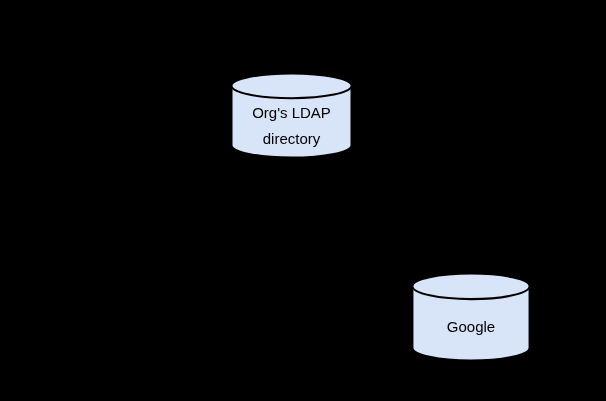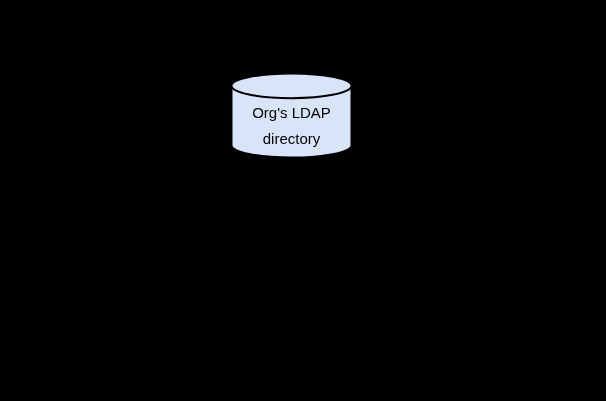--- a/index.html
+++ b/index.html
@@ -60,14 +60,21 @@
   <div class="node" id="node-ldap">
     <svg width="123" height="87" viewBox="0 0 123 88" preserveAspectRatio="none">
       <path class="cyl-shape" d="M 1.5 14 L 1.5 74 A 60 12.5 0 0 0 121.5 74 L 121.5 14 Z" fill="#d8e5f8" stroke="#000000"></path>
       <ellipse class="cyl-shape" cx="61.5" cy="14" rx="60" ry="12.5" fill="#d8e5f8" stroke="#000000"></ellipse>
     </svg>
     <div class="node-label" style="color: rgb(0, 0, 0);">Org's LDAP
 directory</div>
   </div>
 
 
+  <div class="node" id="node-google">
+    <svg width="120" height="90" viewBox="0 0 123 88" preserveAspectRatio="none">
+      <path class="cyl-shape" d="M 1.5 14 L 1.5 74 A 60 12.5 0 0 0 121.5 74 L 121.5 14 Z" fill="#d8e5f8" stroke="#000000"></path>
+      <ellipse class="cyl-shape" cx="61.5" cy="14" rx="60" ry="12.5" fill="#d8e5f8" stroke="#000000"></ellipse>
+    </svg>
+    <div class="node-label" style="color: rgb(0, 0, 0);">Google</div>
+  </div>
 
 </div>
 
 </body></html>

